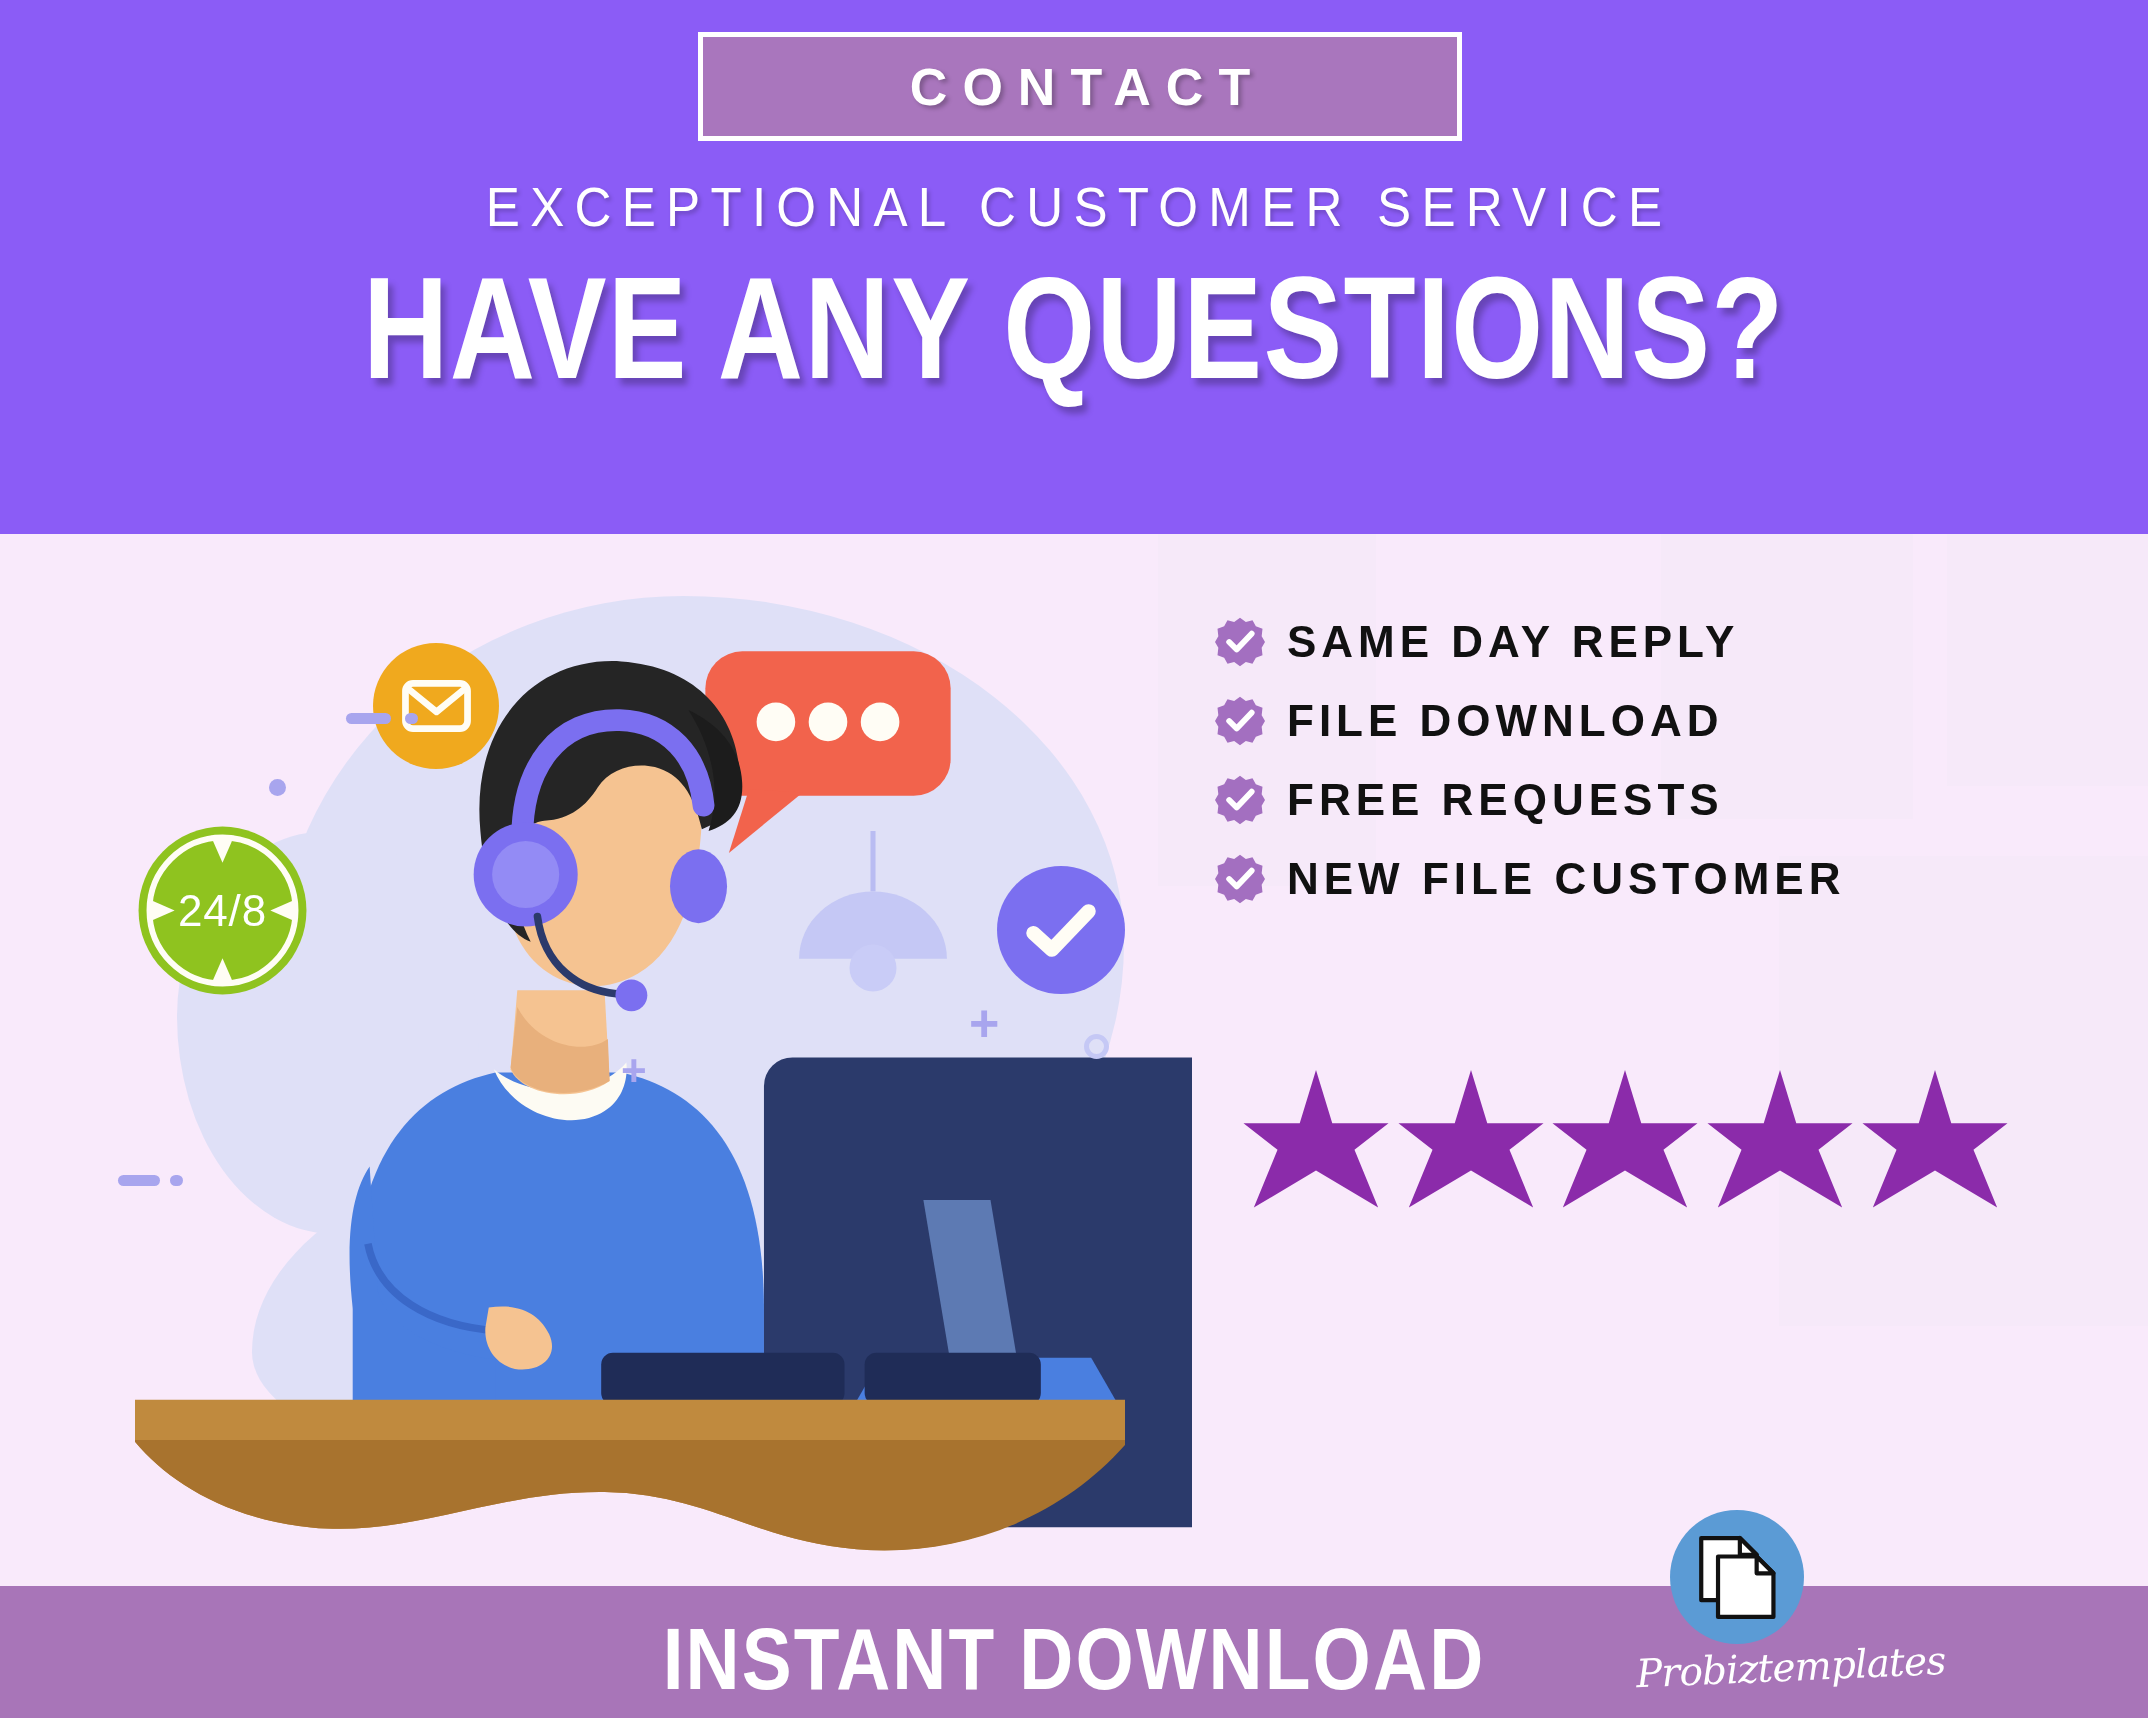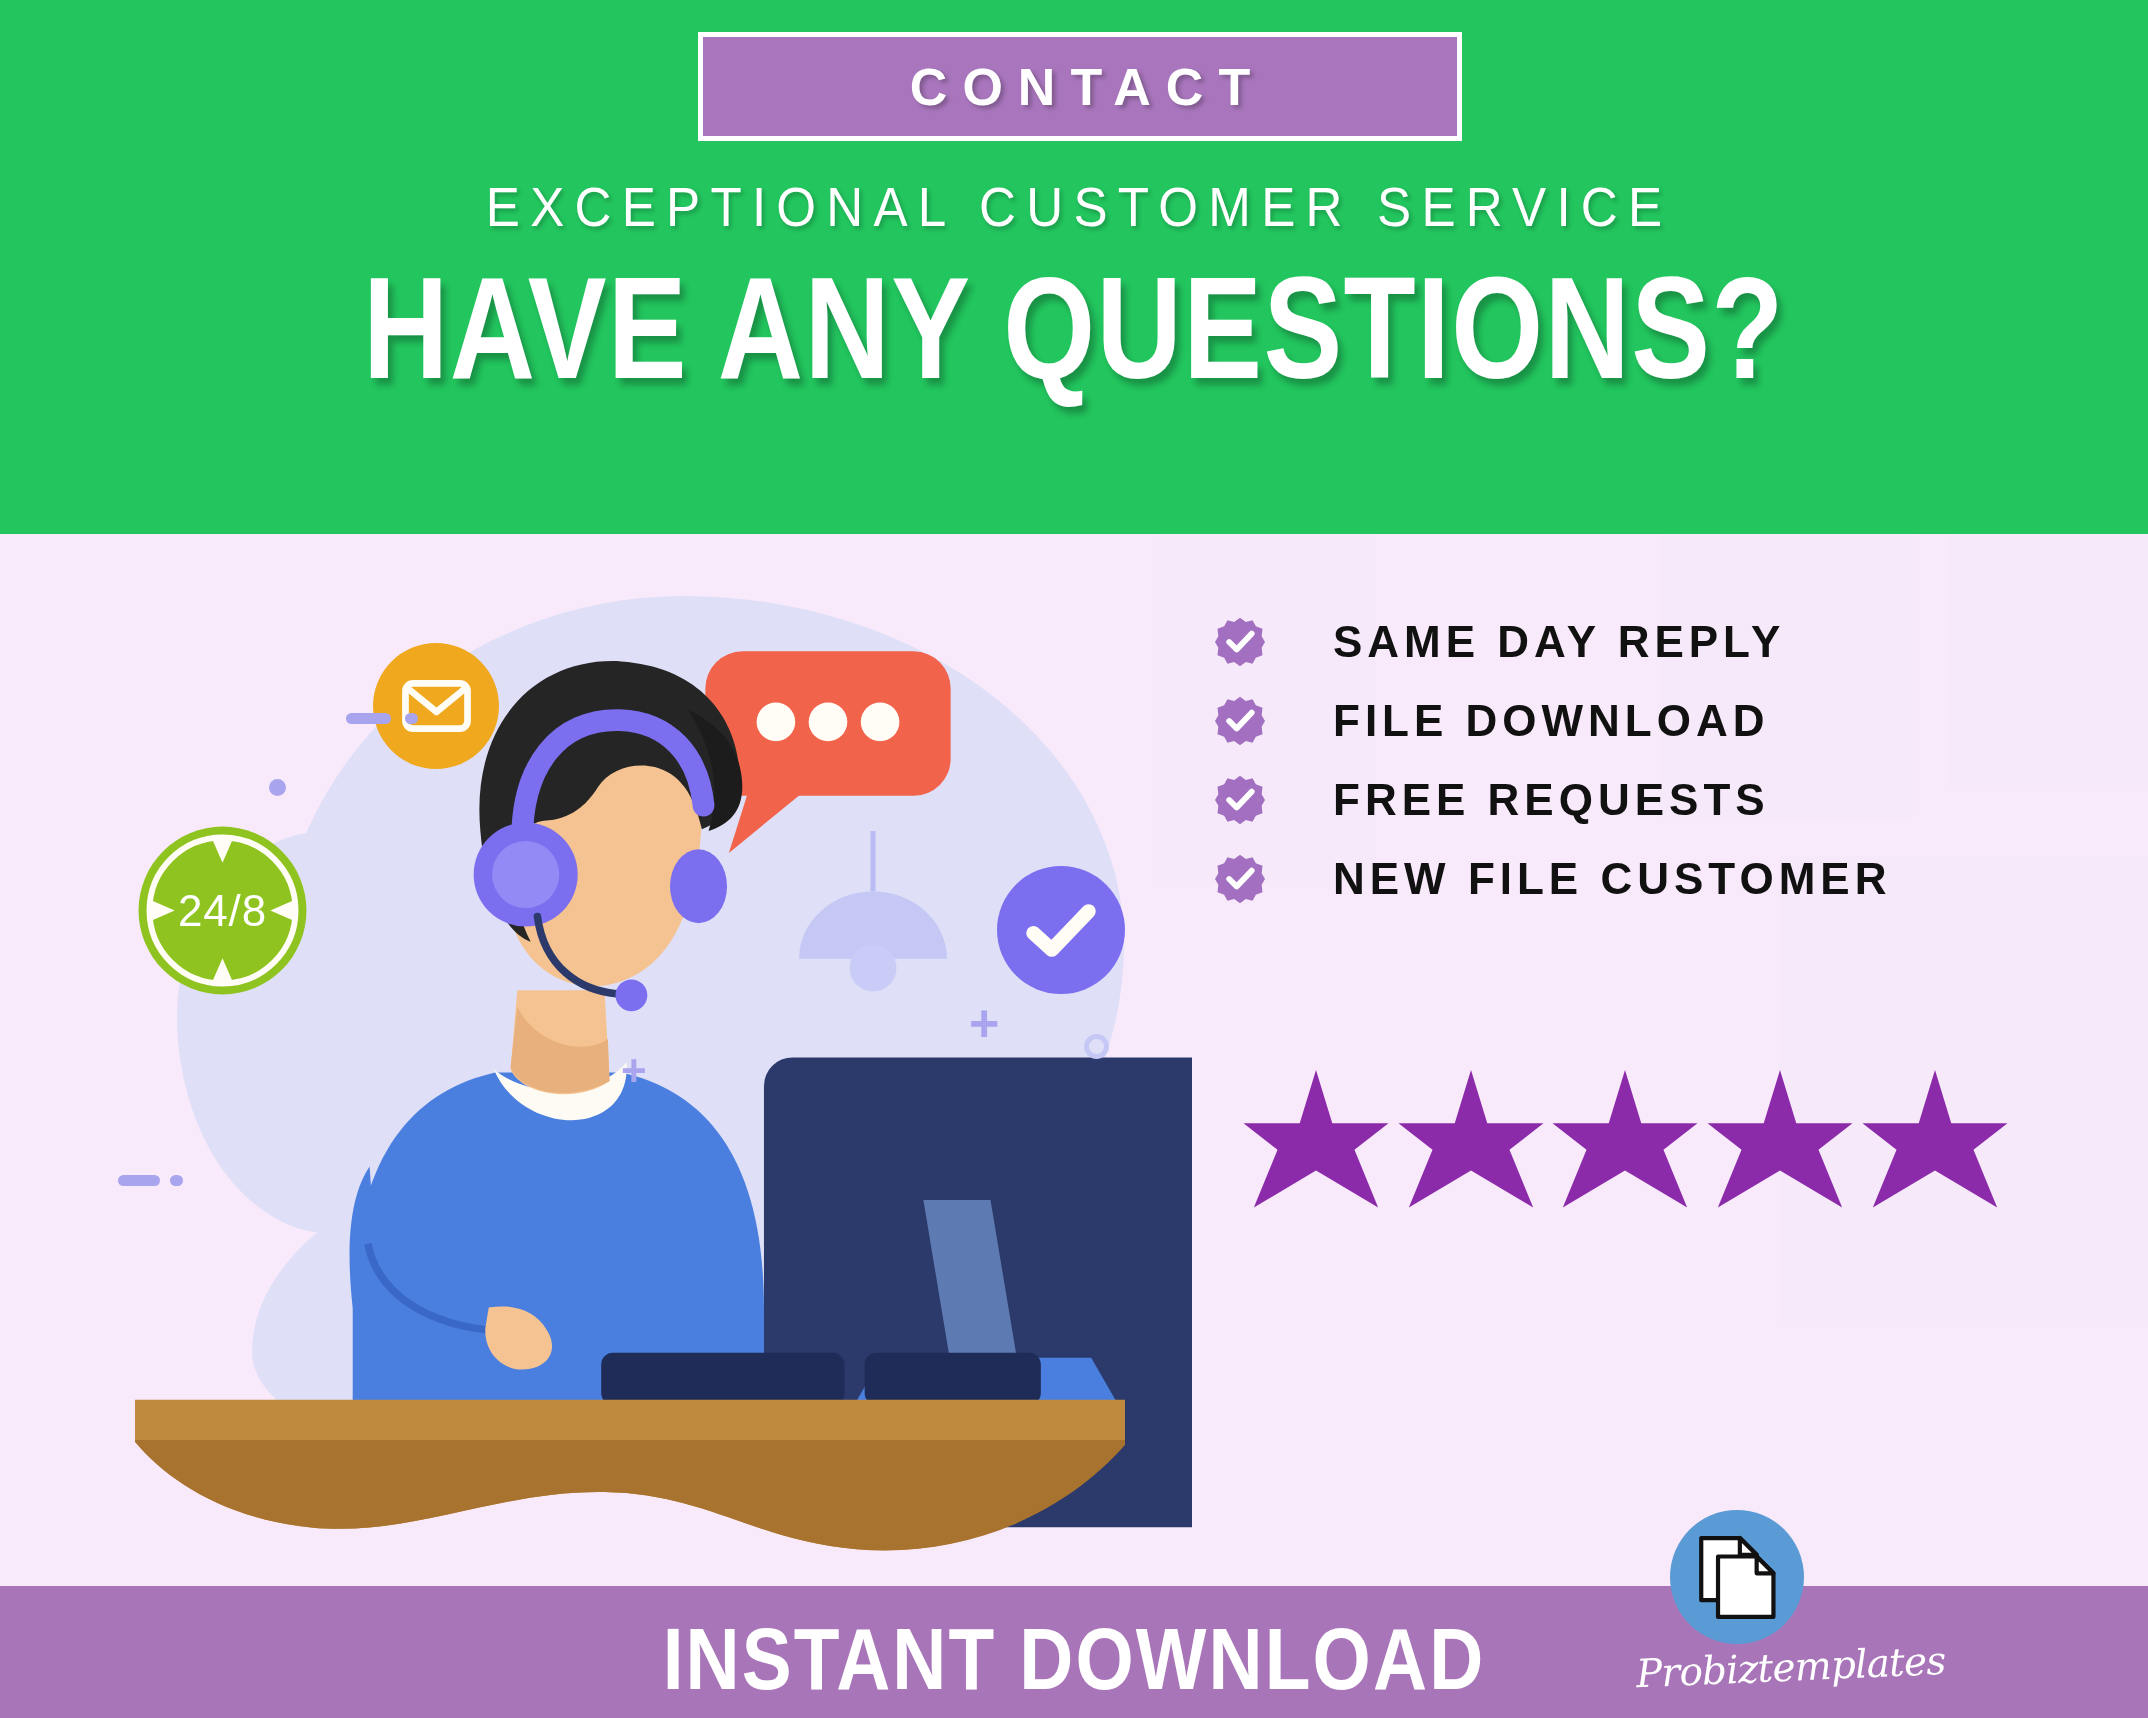--- a/index.html
+++ b/index.html
@@ -14,21 +14,21 @@
     position:absolute; inset:0;
     width:2148px; height:1718px;
     background:#f9eafb;
     overflow:hidden;
   }
 
   
   .header {
     position:absolute; left:0; top:0;
     width:2148px; height:534px;
-    background:#22c55e;
+    background:#8b5cf6;
     overflow:hidden;
   }
   .contact-badge {
     position:absolute; left:698px; top:32px;
     width:764px; height:109px;
     background:#a976bd;
     border:5.9px solid #ffffff;
     display:flex; align-items:center; justify-content:center;
   }
   .contact-badge-text {
@@ -187,21 +187,20 @@
 
   
   .features {
     position:absolute; left:1215px; top:602px;
     width:856px;
   }
   .feature-row {
     display:flex; align-items:center;
     height:79px;
     margin-bottom:0px;
-    gap:46px;
   }
   .feature-badge {
     width:50px; height:50px;
     flex:0 0 50px;
     margin-right:22px;
     position:relative;
   }
   .feature-badge svg { width:50px; height:50px; display:block; }
   .feature-label {
     color:#111111;

